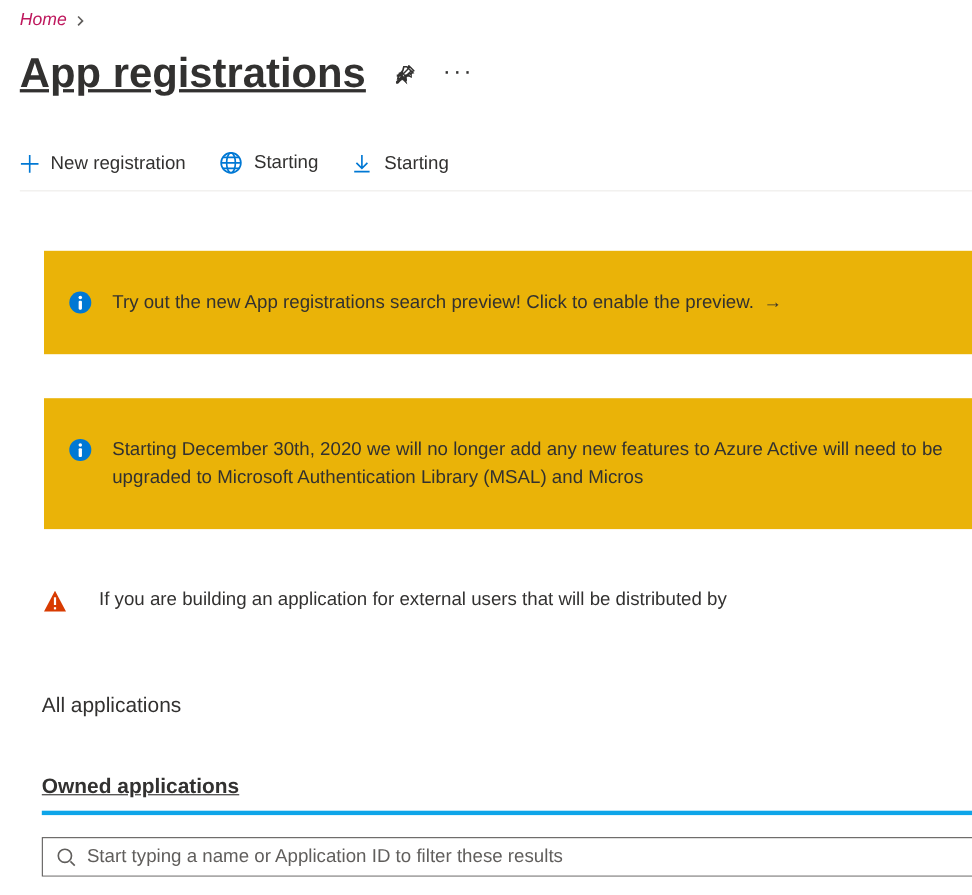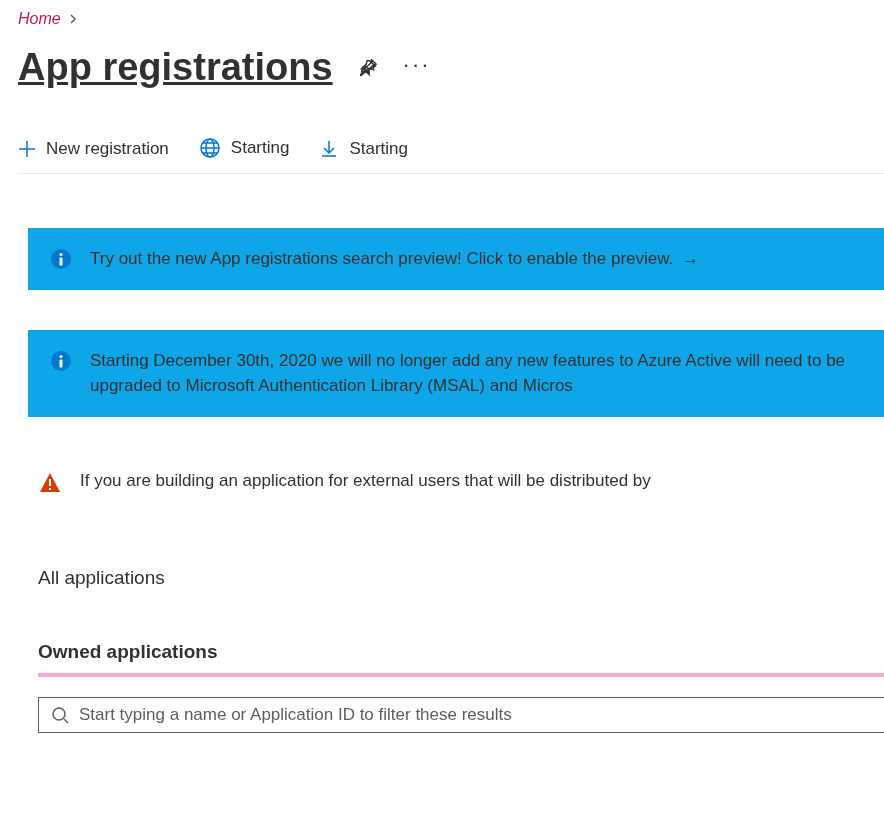--- a/index.html
+++ b/index.html
@@ -74,47 +74,47 @@
       cursor: pointer;
       font-size: 17px;
       color: #323130;
     }
     .toolbar-item .icon {
       color: #0078d4;
       display: inline-flex;
       align-items: center;
     }
     .banner {
-      background: #0ea5e9;
-      padding: 18px 22px;
+      background: #eab308;
+      padding: 34px 22px;
       display: flex;
       align-items: flex-start;
       gap: 18px;
       margin-top: 54px;
-      margin-left: 10px;
+      margin-left: 22px;
       font-size: 17px;
       color: #323130;
       line-height: 1.5;
     }
     .banner + .banner {
       margin-top: 40px;
     }
     .banner .info-icon {
       flex-shrink: 0;
       width: 22px;
       height: 22px;
       margin-top: 2px;
     }
     .banner .arrow {
       margin-left: 4px;
     }
     .warning-row {
       display: flex;
       align-items: flex-start;
-      gap: 18px;
+      gap: 28px;
       margin-top: 54px;
       margin-left: 20px;
       font-size: 17px;
       color: #323130;
     }
     .warning-icon {
       flex-shrink: 0;
       width: 24px;
       height: 24px;
     }
@@ -126,21 +126,22 @@
       font-size: 19px;
       flex-direction: column;
     }
     .tab {
       cursor: pointer;
       padding-bottom: 10px;
       color: #323130;
     }
     .tab.active {
       font-weight: 600;
-      border-bottom: 4px solid #f9a8d4;
+      border-bottom: 4px solid #0ea5e9;
+      text-decoration: underline;
     }
     .search-box {
       display: flex;
       align-items: center;
       gap: 10px;
       border: 1px solid #605e5c;
       padding: 7px 12px;
       margin-top: 20px;
       margin-left: 20px;
       font-size: 17px;

